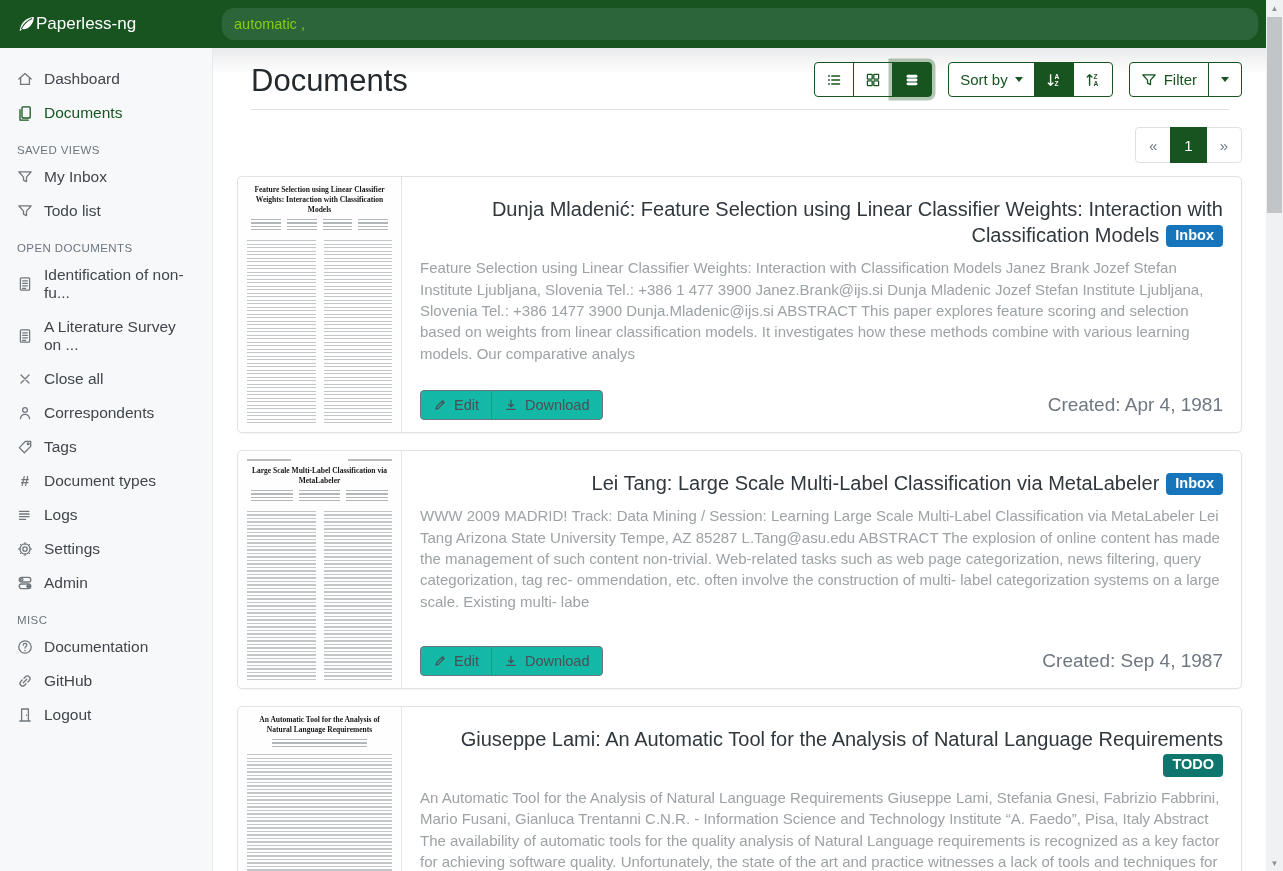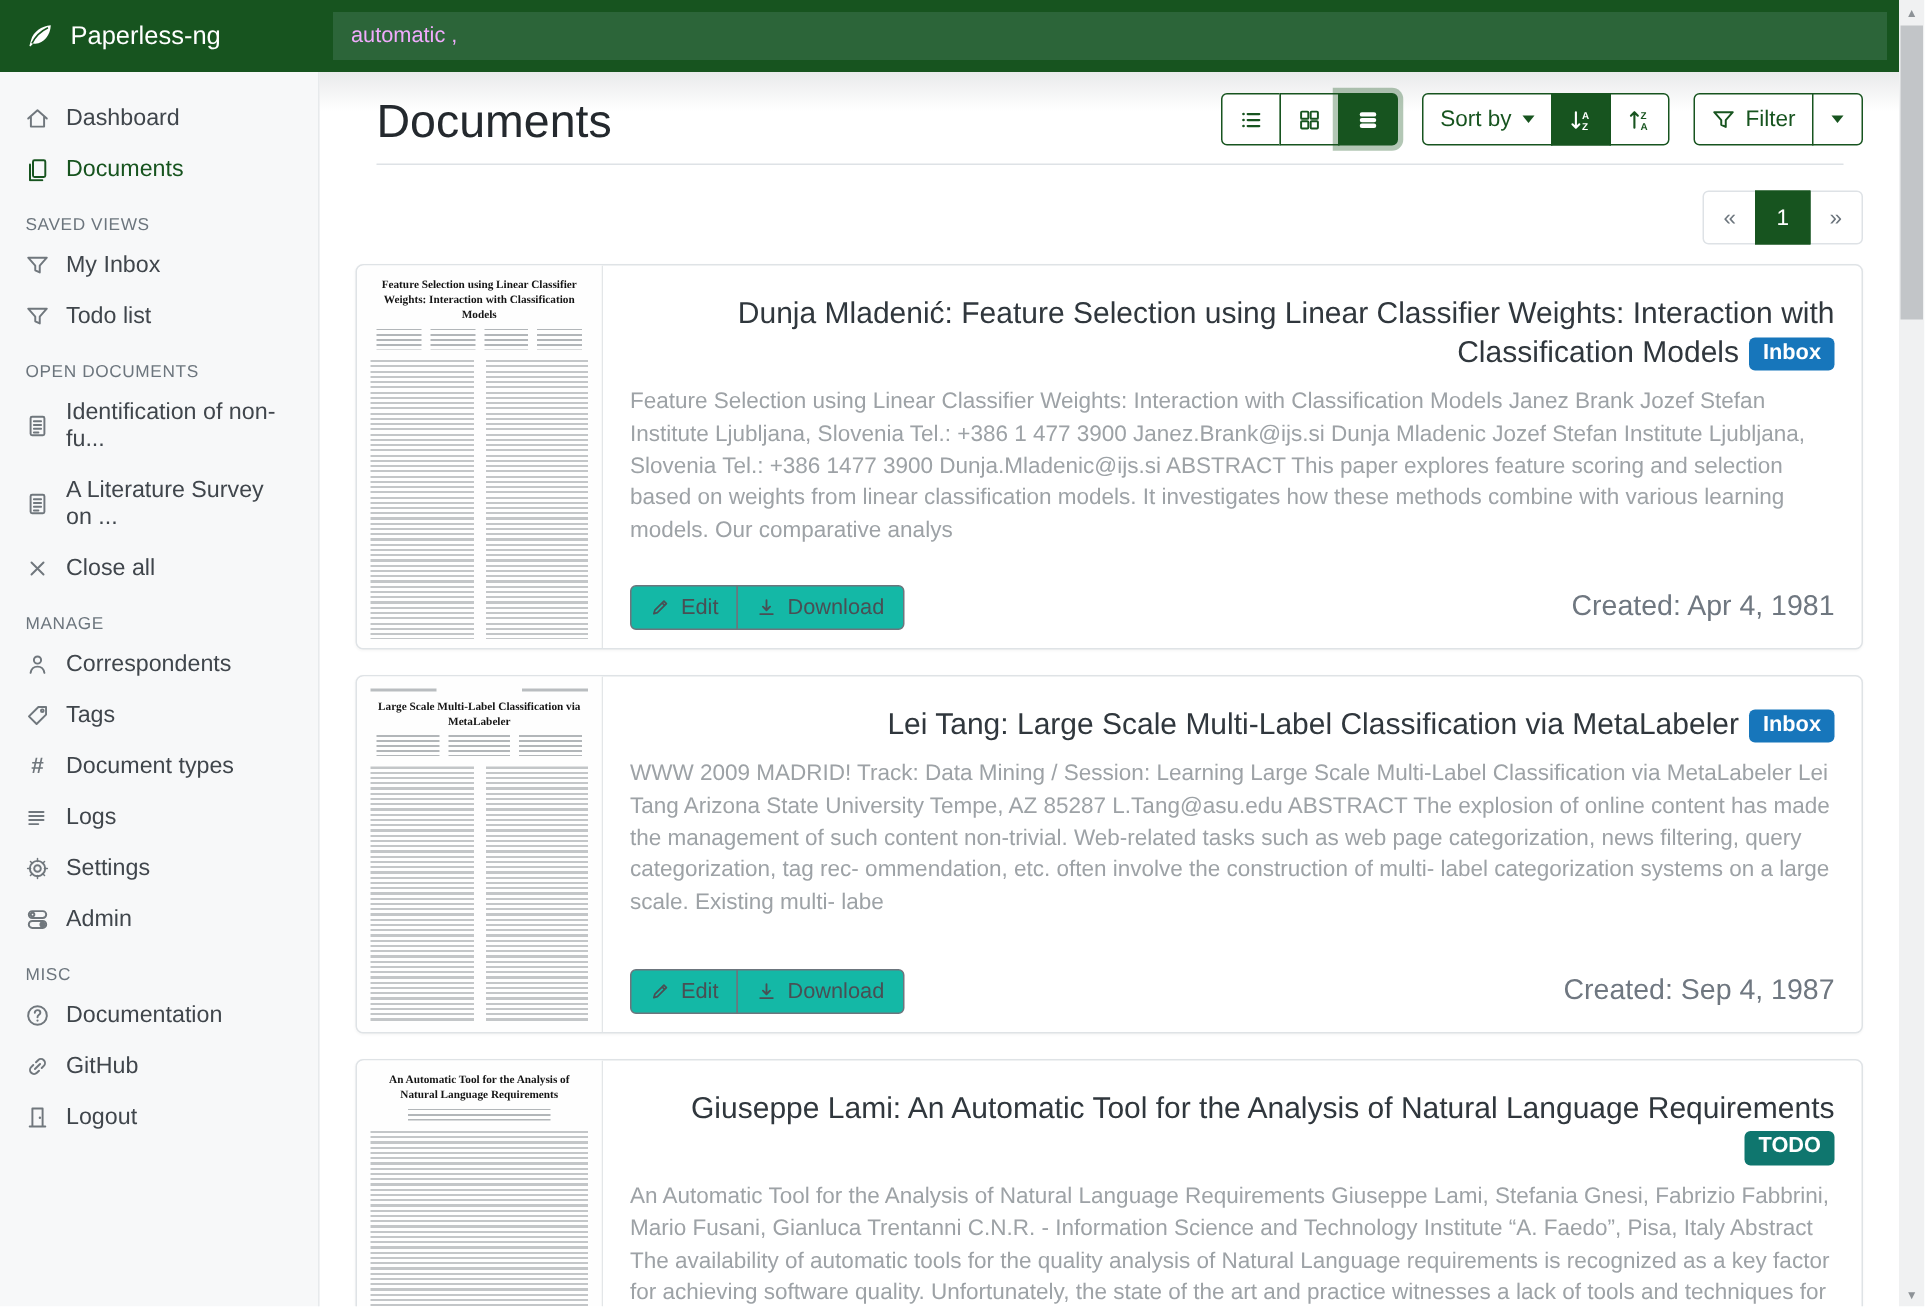--- a/index.html
+++ b/index.html
@@ -9,25 +9,25 @@
     background:#fff; position:relative; color:#343a40;
   }
   svg.ic { width:16px; height:16px; stroke:currentColor; fill:none;
     stroke-width:1.3; stroke-linecap:round; stroke-linejoin:round; display:block; }
 
   
   .topbar {
     position:absolute; top:0; left:0; width:1266px; height:48px;
     background:#17541f; display:flex; align-items:center; z-index:30;
   }
-  .brand { width:213px; flex:0 0 213px; display:flex; align-items:center; gap:11px;
+  .brand { width:213px; flex:0 0 213px; display:flex; align-items:center; 
     padding-left:17px; color:#fff; font-size:17px; }
   .brand .logo svg { width:19px; height:19px; display:block; }
   .search { flex:1; margin:8px 8px 8px 9px; height:32px; background:#2c6539;
-    border:none; border-radius:0; color:#f0abfc; font-size:14.5px; padding:0 12px;
+    border:none; border-radius:12px; color:#84cc16; font-size:14.5px; padding:0 12px;
     font-family:"Liberation Sans", sans-serif; outline:none; }
 
   
   .scrollbar { position:absolute; top:0; right:0; width:17px; height:871px;
     background:#f0f1f2; z-index:40; }
   .sb-arrow { position:absolute; left:0; width:17px; height:16px; display:flex;
     align-items:center; justify-content:center; color:#8d9297; font-size:8px; }
   .sb-up { top:0; } .sb-down { bottom:0; }
   .sb-thumb { position:absolute; top:17px; left:1px; width:15px; height:196px; background:#c2c5c8; }
 
@@ -275,21 +275,20 @@
   </div>
   <div class="side-item">
     <span class="icon">
         <svg class="ic">
           <use href="#i-x"></use>
         </svg>
       </span>
     <span>Close all</span>
   </div>
 
-  <div class="side-header">MANAGE</div>
   <div class="side-item">
     <span class="icon">
         <svg class="ic">
           <use href="#i-person"></use>
         </svg>
       </span>
     <span>Correspondents</span>
   </div>
   <div class="side-item">
     <span class="icon">

